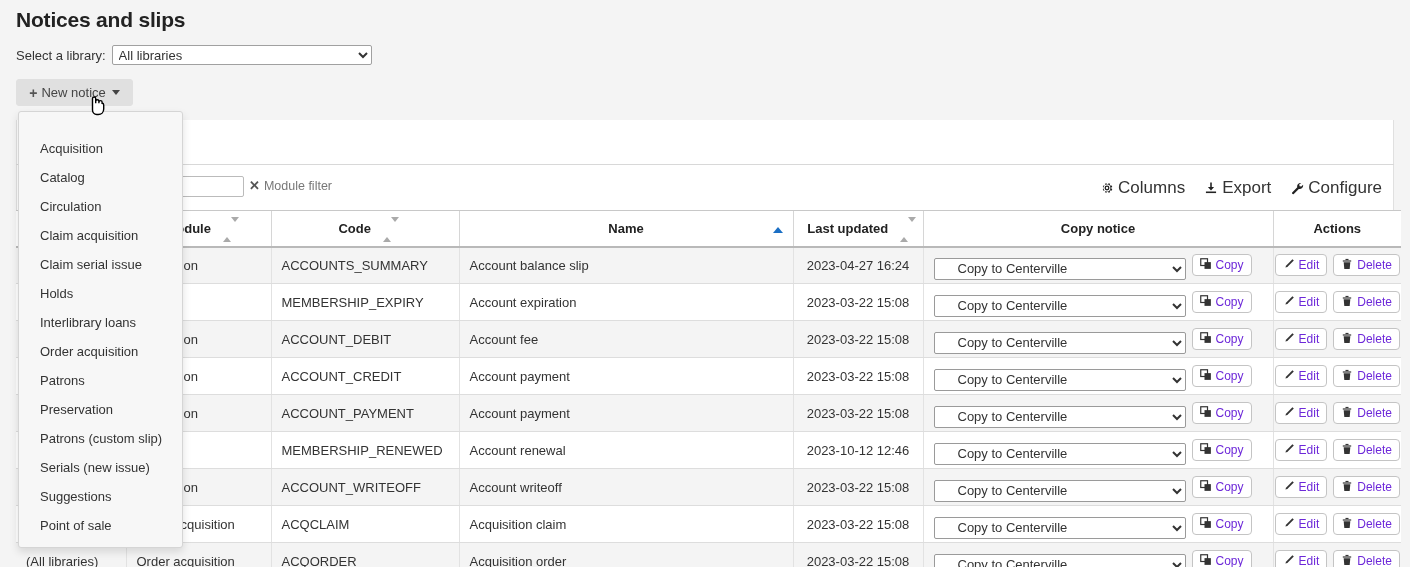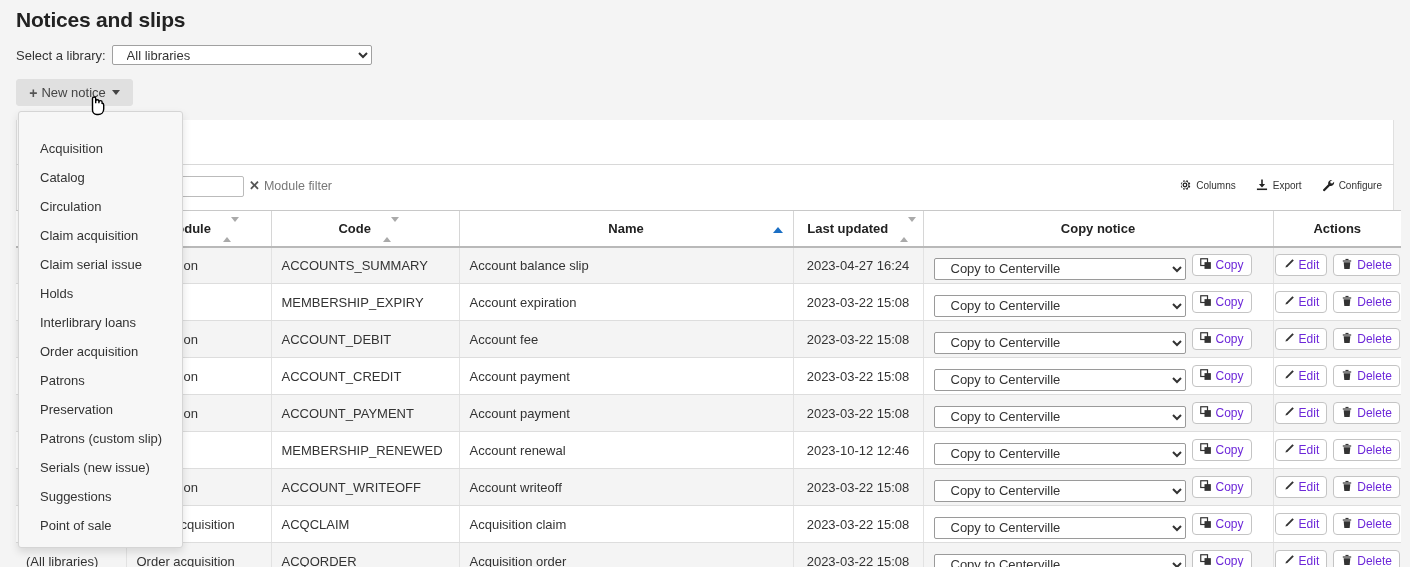--- a/index.html
+++ b/index.html
@@ -25,21 +25,21 @@
     display: flex; align-items: center; gap: 6px;
   }
   .library-label { font-size: 13px; color: #333; }
   .library-select {
     width: 260px; height: 20px;
     font-family: "Liberation Sans", sans-serif;
     font-size: 13px; color: #333;
     background: #ffffff;
     border: 1px solid #a0a0a0;
     border-radius: 2px;
-    padding: 0 10px;
+    padding: 0 2px;
   }
 
   
   .new-notice-btn {
     position: absolute; left: 16px; top: 79px;
     width: 117px; height: 27px;
     background: #e0e0e0;
     border: 1px solid #e0e0e0;
     border-radius: 3px;
     display: flex; align-items: center; justify-content: center;
@@ -120,21 +120,21 @@
     cursor: pointer;
   }
   .clear-filter .x-glyph { font-size: 13px; font-weight: bold; color: #555; }
 
   .toolbar-right {
     position: absolute; right: 12px; top: 8px;
     display: flex; align-items: center; gap: 19px;
   }
   .tb-btn {
     display: flex; align-items: center; gap: 4px;
-    font-size: 10px; color: #333; cursor: pointer;
+    font-size: 17px; color: #333; cursor: pointer;
   }
   .tb-btn svg { display: block; }
 
   
   table.notices {
     position: absolute; left: 16px; top: 210px;
     width: 1378px;
     border-collapse: collapse;
     table-layout: fixed;
     font-size: 13px;
@@ -192,21 +192,21 @@
   }
 
   .copy-cell { display: flex; align-items: center; gap: 6px; }
   .copy-select {
     width: 252px; height: 22px;
     font-family: "Liberation Sans", sans-serif;
     font-size: 13px; color: #333;
     background: #ffffff;
     border: 1px solid #9a9a9a;
     border-radius: 2px;
-    padding: 0 12px;
+    padding: 0 19px;
     margin-top: 7px;
   }
   .btn-sm {
     display: inline-flex; align-items: center; gap: 4px;
     height: 22px; padding: 0 7px;
     background: #ffffff;
     border: 1px solid #c4c4c4;
     border-radius: 4px;
     font-size: 12px; color: #6d28d9;
     cursor: pointer;

